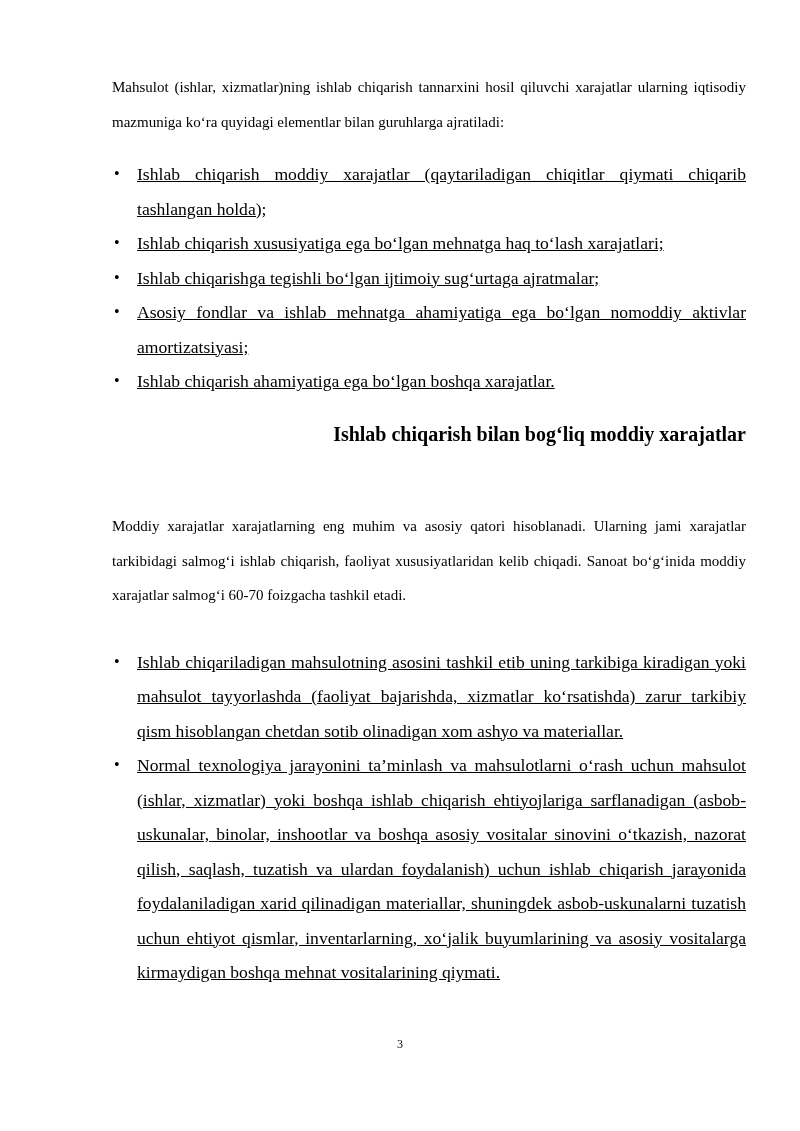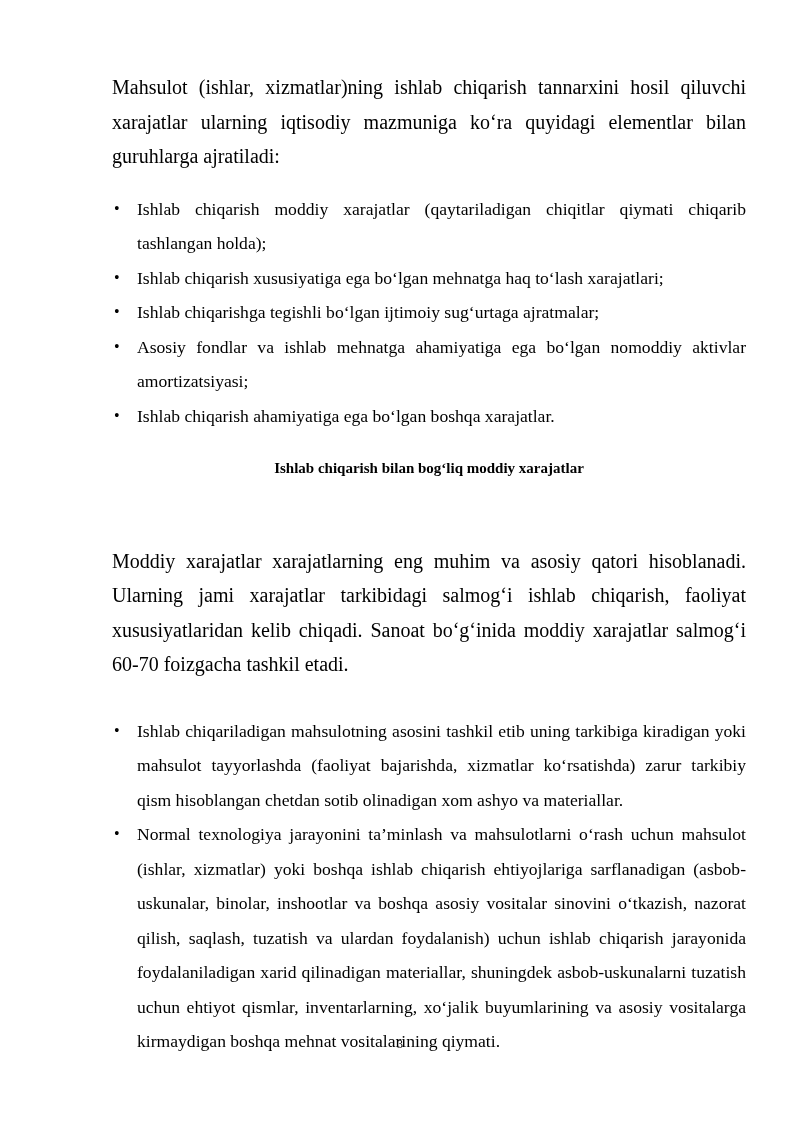--- a/index.html
+++ b/index.html
@@ -25,21 +25,21 @@
     box-sizing: border-box;
   }
   .content {
     position: absolute;
     left: 112px;
     top: 70px;
     width: 634px;
   }
   p.para {
     margin: 0 0 0 0;
-    font-size: 20px;
+    font-size: 15px;
     line-height: 34.5px;
     text-align: justify;
     text-justify: inter-word;
     hyphens: none;
   }
   p.para-intro {
     margin-bottom: 8px;
   }
   p.para-body {
     margin-bottom: 6px;
@@ -60,31 +60,32 @@
   }
   ul.bullets > li .bullet-glyph {
     position: absolute;
     left: 2px;
     top: 0;
     font-size: 16px;
     line-height: 34.5px;
   }
   ul.bullets > li .li-text {
     display: block;
+    text-decoration: underline;
   }
   
   .li-text, .para {
     text-align-last: left;
   }
   h2.section-heading {
     margin: 18px 0 0 0;
-    font-size: 15px;
+    font-size: 20px;
     line-height: 34.5px;
     font-weight: bold;
-    text-align: center;
+    text-align: right;
   }
   .gap-after-heading {
     height: 58px;
   }
   .gap-small {
     height: 16px;
   }
   .gap-tiny {
     height: 10px;
   }

